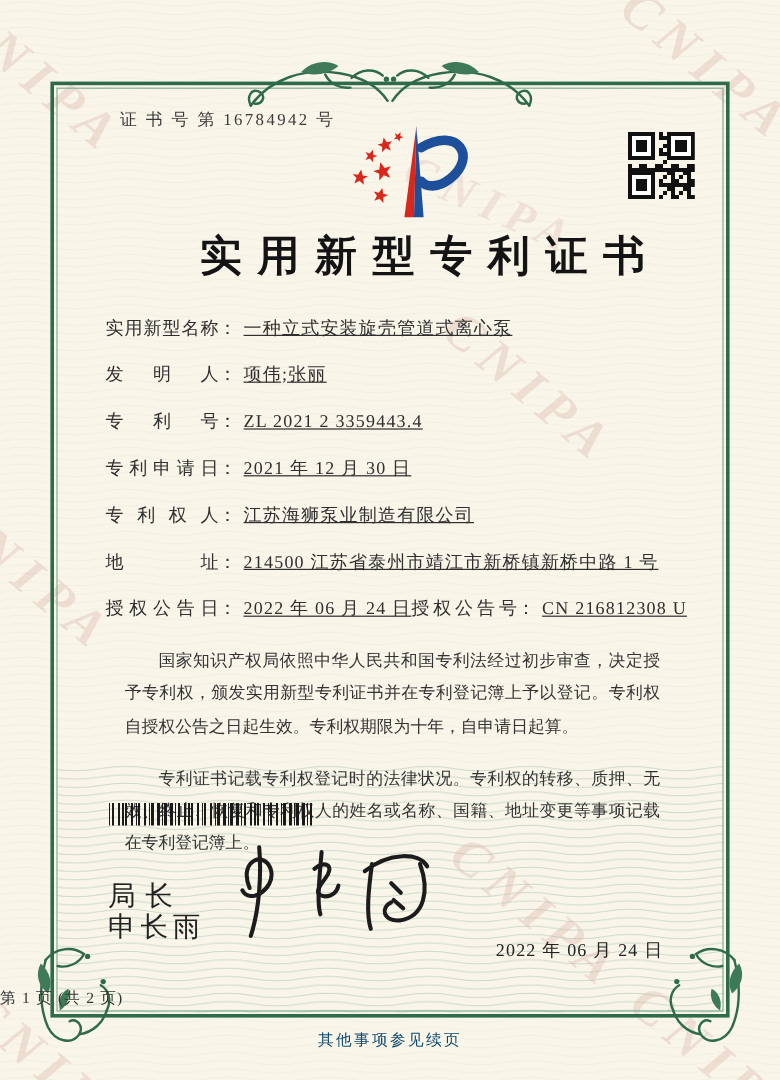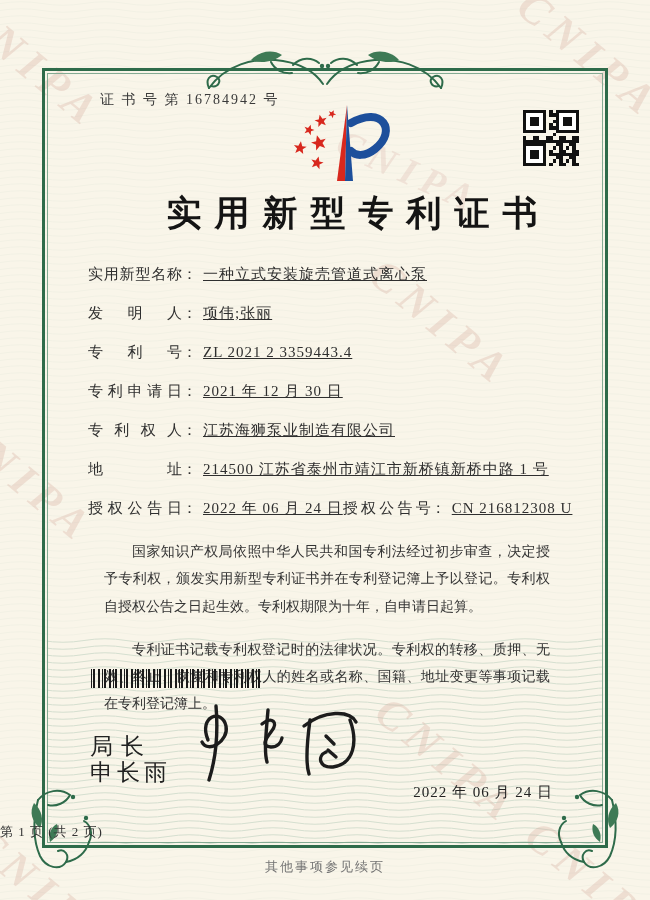--- a/index.html
+++ b/index.html
@@ -52,21 +52,21 @@
   .body-text{left:88px;top:522px;width:478px;font-size:14px;line-height:1.95;
     text-align:justify;color:#333;}
   .body-text p{margin:16px;text-indent:2em;}
   
   .barcode{left:90px;top:669px;width:173px;height:19px;}
   .sig-post{left:90px;top:696px;font-size:23px;letter-spacing:8px;color:#222;margin-top:35px;}
   .sig-name{left:90px;top:757px;font-size:23px;letter-spacing:4px;color:#222;}
   .sig-script{left:178px;top:700px;width:205px;height:92px;}
   .issue-date{left:388px;top:783px;width:190px;text-align:center;font-size:15px;letter-spacing:1px;color:#222;}
   .page-indicator{left:0;top:823px;width:650px;text-align:left;font-size:13px;letter-spacing:1px;color:#333;}
-  .continuation{left:0;top:858px;width:650px;text-align:center;font-size:13px;letter-spacing:2px;color:#737373;}
+  .continuation{left:0;top:858px;width:650px;text-align:center;font-size:13px;letter-spacing:2px;color:#0c4a6e;}
   svg{display:block;}
   .deco{pointer-events:none;}
 </style>
 </head>
 <body>
 
 <div class="page">
 
   <svg class="abs deco" width="650" height="900" style="left:0;top:0;">
     <defs>

